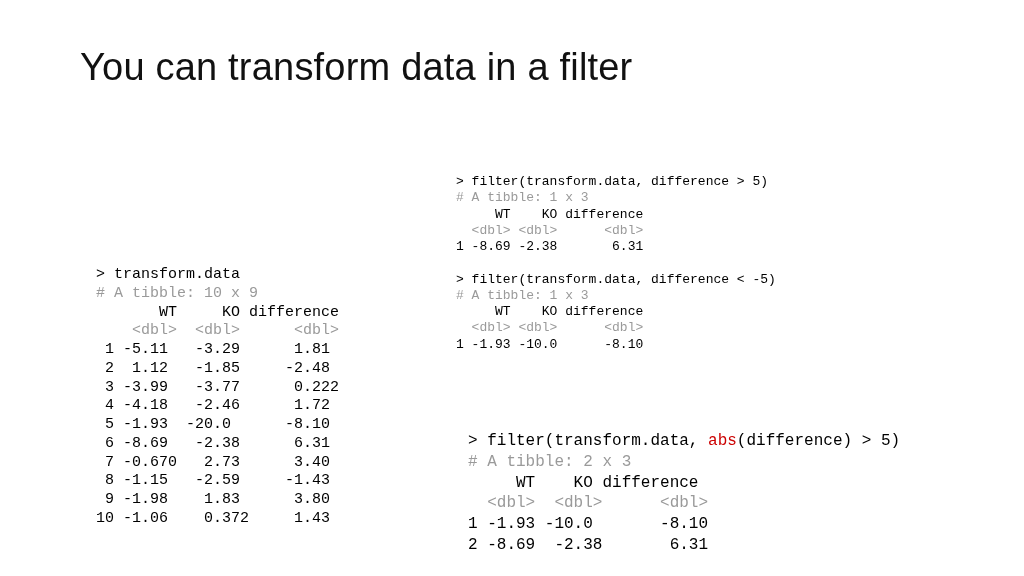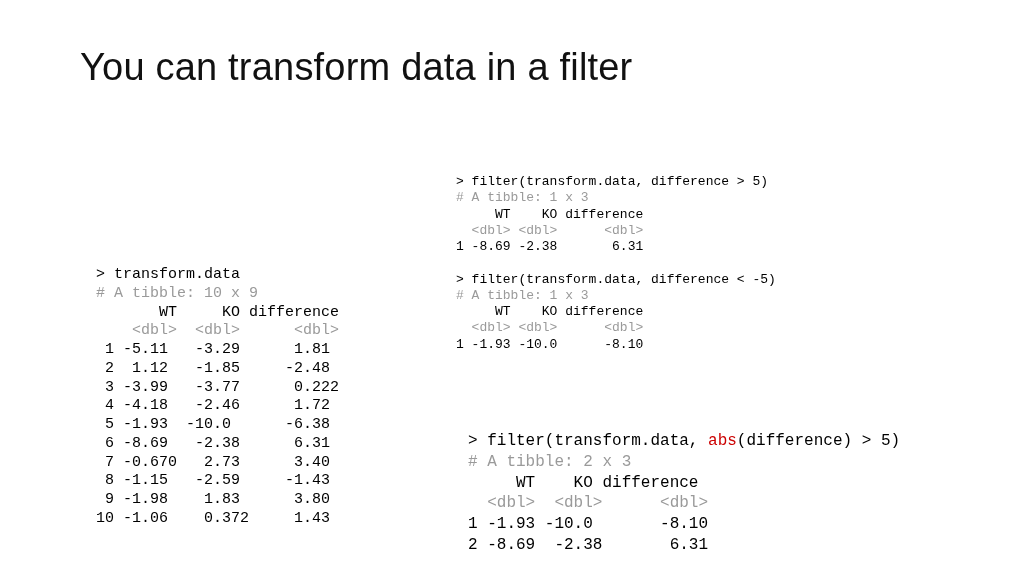--- a/index.html
+++ b/index.html
@@ -81,21 +81,21 @@
 
 
   <pre class="code-left"><span>&gt; transform.data</span>
 <span class="comment"># A tibble: 10 x 9</span>
 <span>       WT     KO difference</span>
 <span class="type">    &lt;dbl&gt;  &lt;dbl&gt;      &lt;dbl&gt;</span>
 <span> 1 -5.11   -3.29      1.81 </span>
 <span> 2  1.12   -1.85     -2.48 </span>
 <span> 3 -3.99   -3.77      0.222</span>
 <span> 4 -4.18   -2.46      1.72 </span>
-<span> 5 -1.93  -10.0      -6.38 </span>
+<span> 5 -1.93  -20.0      -8.10 </span>
 <span> 6 -8.69   -2.38      6.31 </span>
 <span> 7 -0.670   2.73      3.40 </span>
 <span> 8 -1.15   -2.59     -1.43 </span>
 <span> 9 -1.98    1.83      3.80 </span>
 <span>10 -1.06    0.372     1.43 </span></pre>
 
   <pre class="code-top-right"><span>&gt; filter(transform.data, difference &gt; 5)</span>
 <span class="comment"># A tibble: 1 x 3</span>
 <span>     WT    KO difference</span>
 <span class="type">  &lt;dbl&gt; &lt;dbl&gt;      &lt;dbl&gt;</span>

